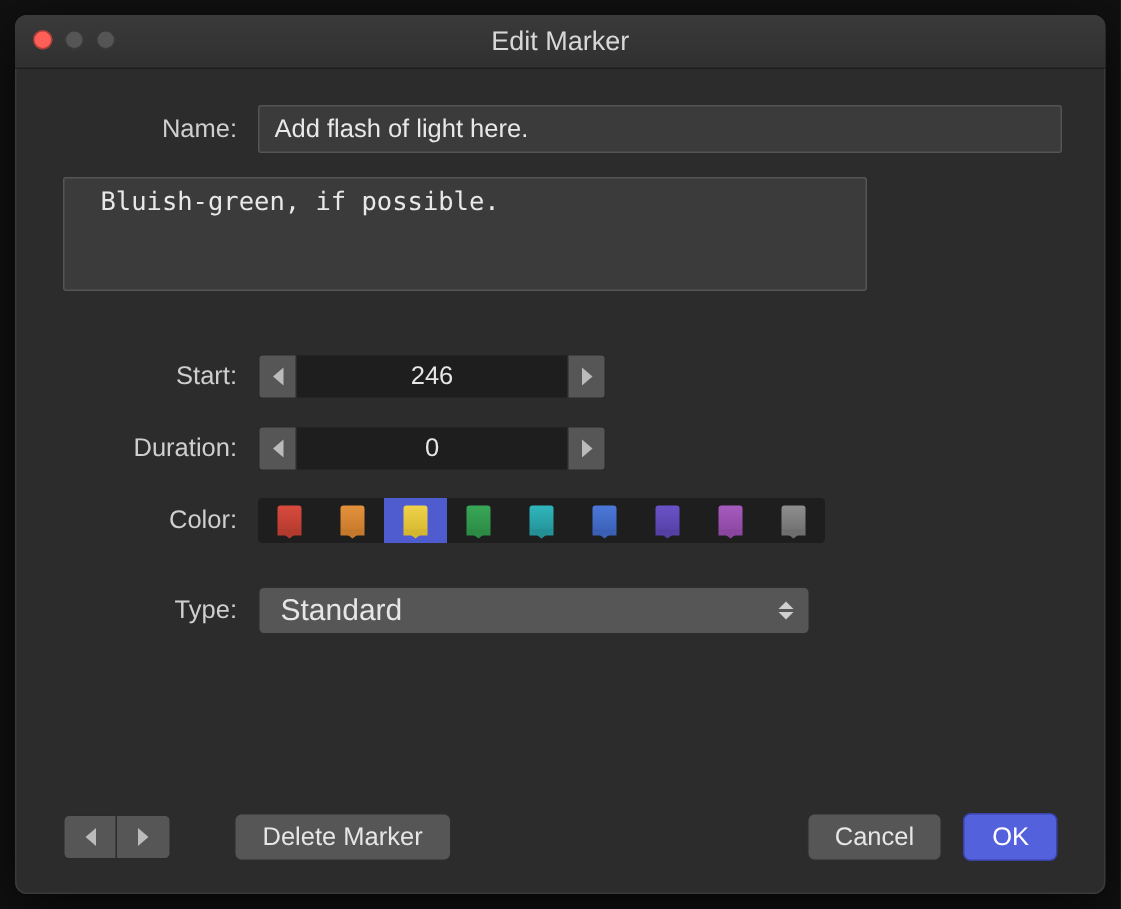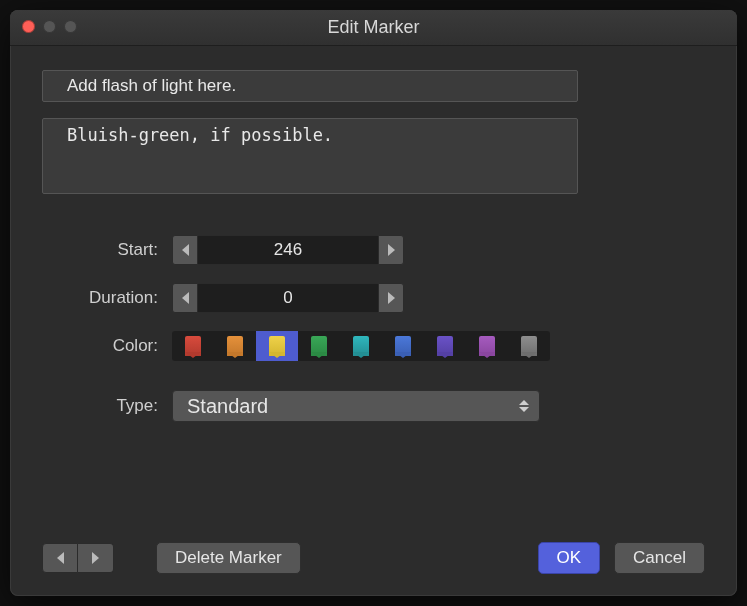--- a/index.html
+++ b/index.html
@@ -47,21 +47,21 @@
   .field { flex: 1; }
 
   .text-input {
     width: 536px;
     height: 32px;
     background: #3b3b3b;
     border: 1px solid #555;
     border-radius: 2px;
     color: #e8e8e8;
     font-size: 17px;
-    padding: 0 24px;
+    padding: 0 10px;
     outline: none;
   }
   .textarea {
     width: 536px;
     height: 76px;
     background: #3b3b3b;
     border: 1px solid #555;
     border-radius: 2px;
     color: #e8e8e8;
     font-size: 17px;
@@ -184,20 +184,21 @@
       <div class="tl red"></div>
       <div class="tl gray"></div>
       <div class="tl gray"></div>
     </div>
     <div class="title">Edit Marker</div>
   </div>
 
   <div class="body">
 
     <div class="row">
+      <div class="label">Name:</div>
       <div class="field">
         <input class="text-input" value="Add flash of light here." style="">
       </div>
     </div>
 
     <div class="row">
       <div class="field">
         <textarea class="textarea" style="">Bluish-green, if possible.</textarea>
       </div>
     </div>
@@ -291,17 +292,17 @@
       <div class="nav-btn lft">
         <div class="arrow l"></div>
       </div>
       <div class="nav-btn rgt">
         <div class="arrow r"></div>
       </div>
     </div>
     <div style="width:28px"></div>
     <div class="btn">Delete Marker</div>
     <div class="footer-spacer"></div>
+    <div class="btn">Cancel</div>
     <div class="btn primary">OK</div>
-    <div class="btn">Cancel</div>
   </div>
 
 </div>
 
 </body></html>

